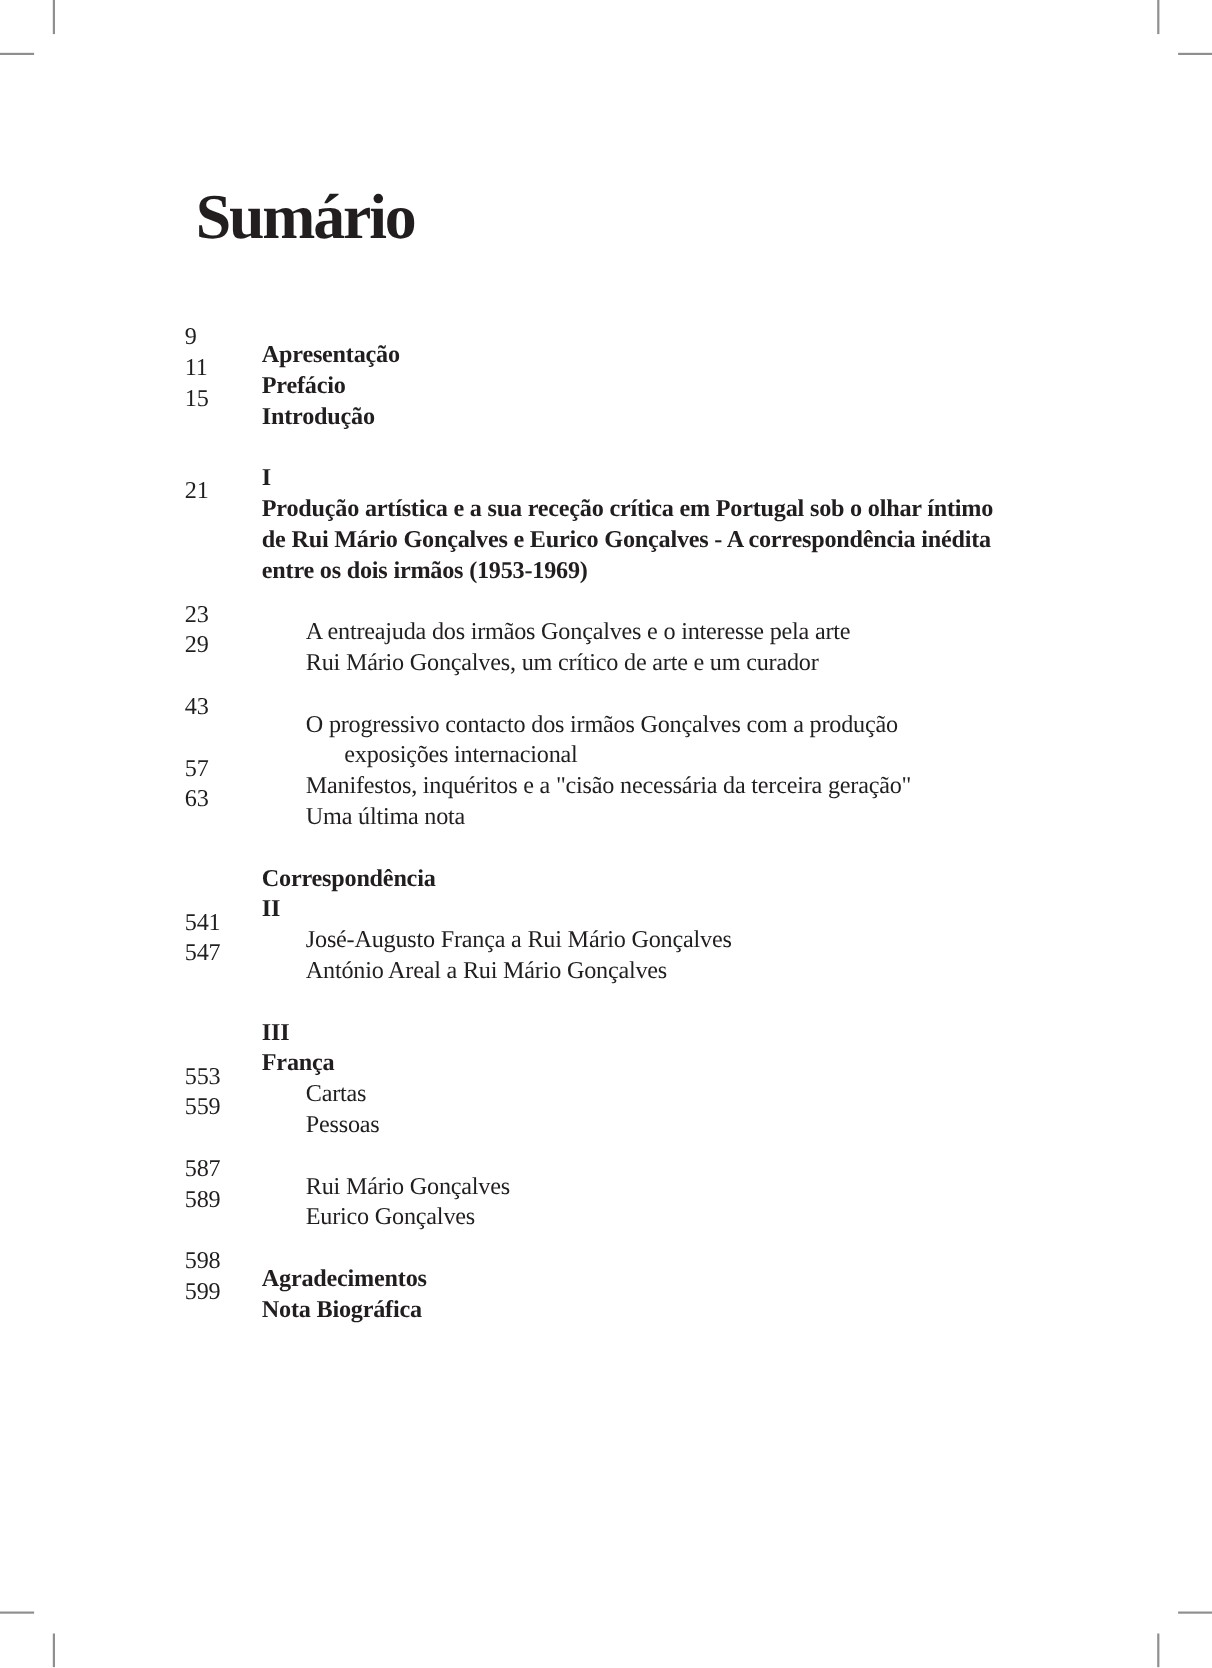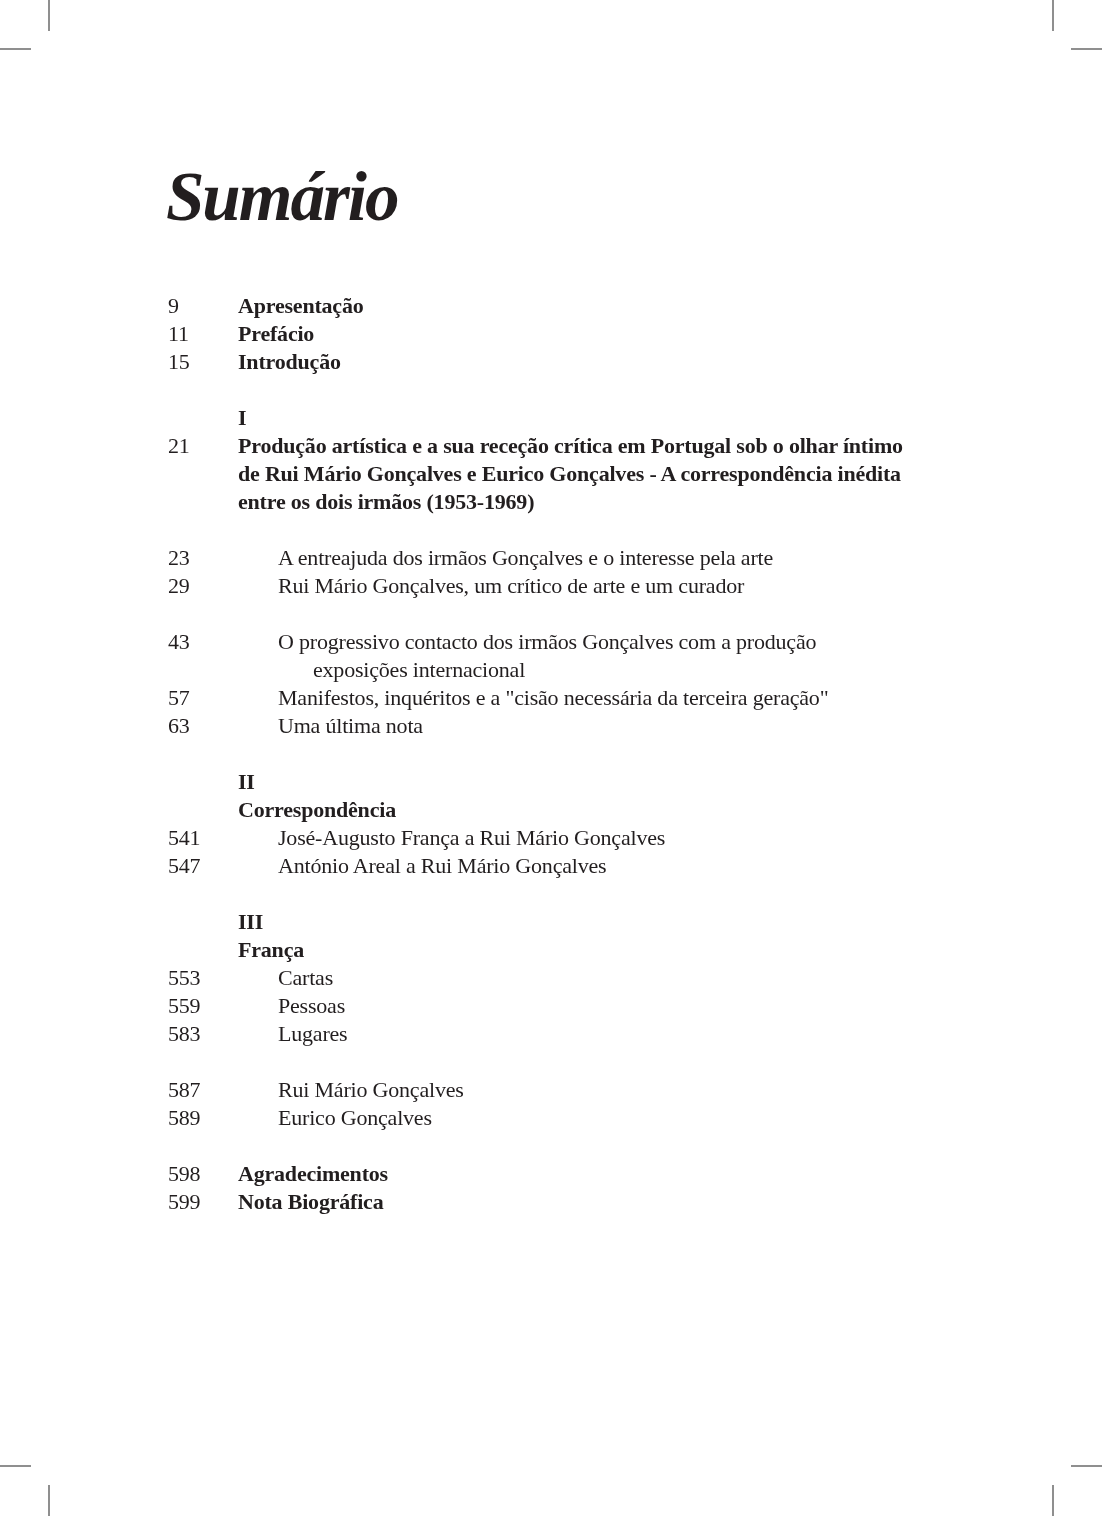--- a/index.html
+++ b/index.html
@@ -24,30 +24,29 @@
   .crop.tl-h { left: 0;      top: 48px;     width: 31px; height: 2px;  }
   .crop.tr-v { left: 1052px; top: 0;        width: 2px;  height: 31px; }
   .crop.tr-h { left: 1071px; top: 48px;     width: 31px; height: 2px;  }
   .crop.bl-h { left: 0;      top: 1465px;   width: 31px; height: 2px;  }
   .crop.bl-v { left: 48px;   top: 1485px;   width: 2px;  height: 31px; }
   .crop.br-h { left: 1071px; top: 1465px;   width: 31px; height: 2px;  }
   .crop.br-v { left: 1052px; top: 1485px;   width: 2px;  height: 31px; }
 
   .doc-title {
     position: absolute;
-    left: 166px;
+    left: 178px;
     top: 160px;
     margin: 0;
-    font-size: 69px;
+    font-size: 58px;
     line-height: 74px;
     font-weight: 700;
     letter-spacing: -2px;
     color: var(--text, #221e1f);
     white-space: nowrap;
-    font-style: italic;
   }
 
   .toc {
     position: absolute;
     left: 168px;
     top: 292px;
     width: 900px;
   }
   .toc-row {
     display: flex;
@@ -56,21 +55,21 @@
     font-size: 22px;
     letter-spacing: -0.2px;
     white-space: nowrap;
   }
   .toc-spacer { height: 28px; }
   .toc-row .num {
     flex: 0 0 70px;
     width: 70px;
     font-weight: 400;
   }
-  .toc-row .label { font-weight: 400; }
+  .toc-row .label { font-weight: 400; margin-top: 16px; }
   .toc-row.bold .label { font-weight: 700; }
   .toc-row.indent0 .label { padding-left: 0; }
   .toc-row.indent1 .label { padding-left: 40px; }
   .toc-row.indent2 .label { padding-left: 75px; }
 </style>
 </head>
 <body>
 
 <div class="page" style="--bg: #ffffff; --text: #221e1f; --crop: #8f8f8f;">
 
@@ -139,25 +138,25 @@
         <span class="num">57</span>
         <span class="label">Manifestos, inquéritos e a "cisão necessária da terceira geração"</span>
       </div>
       <div class="toc-row indent1">
         <span class="num">63</span>
         <span class="label">Uma última nota</span>
       </div>
       <div class="toc-spacer"></div>
       <div class="toc-row bold indent0">
         <span class="num"></span>
+        <span class="label">Correspondência</span>
+      </div>
+      <div class="toc-row bold indent0">
+        <span class="num"></span>
         <span class="label">II</span>
-      </div>
-      <div class="toc-row bold indent0">
-        <span class="num"></span>
-        <span class="label">Correspondência</span>
       </div>
       <div class="toc-row indent1">
         <span class="num">541</span>
         <span class="label">José-Augusto França a Rui Mário Gonçalves</span>
       </div>
       <div class="toc-row indent1">
         <span class="num">547</span>
         <span class="label">António Areal a Rui Mário Gonçalves</span>
       </div>
       <div class="toc-spacer"></div>
@@ -170,24 +169,20 @@
         <span class="label">França</span>
       </div>
       <div class="toc-row indent1">
         <span class="num">553</span>
         <span class="label">Cartas</span>
       </div>
       <div class="toc-row indent1">
         <span class="num">559</span>
         <span class="label">Pessoas</span>
       </div>
-      <div class="toc-row indent1">
-        <span class="num">583</span>
-        <span class="label">Lugares</span>
-      </div>
       <div class="toc-spacer"></div>
       <div class="toc-row indent1">
         <span class="num">587</span>
         <span class="label">Rui Mário Gonçalves</span>
       </div>
       <div class="toc-row indent1">
         <span class="num">589</span>
         <span class="label">Eurico Gonçalves</span>
       </div>
       <div class="toc-spacer"></div>

